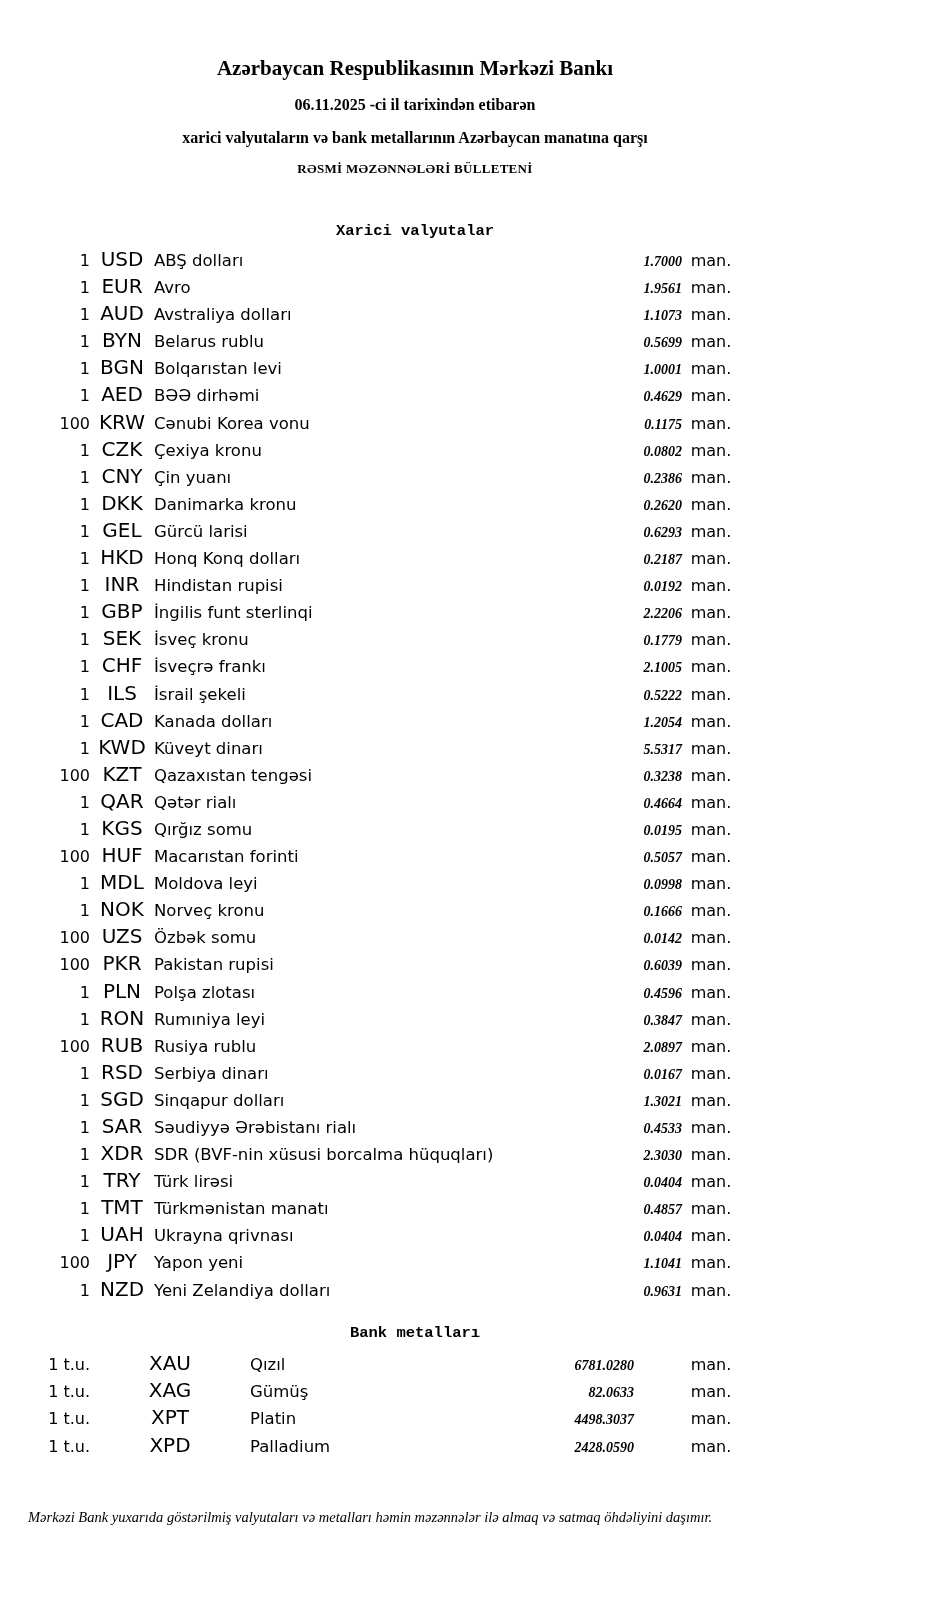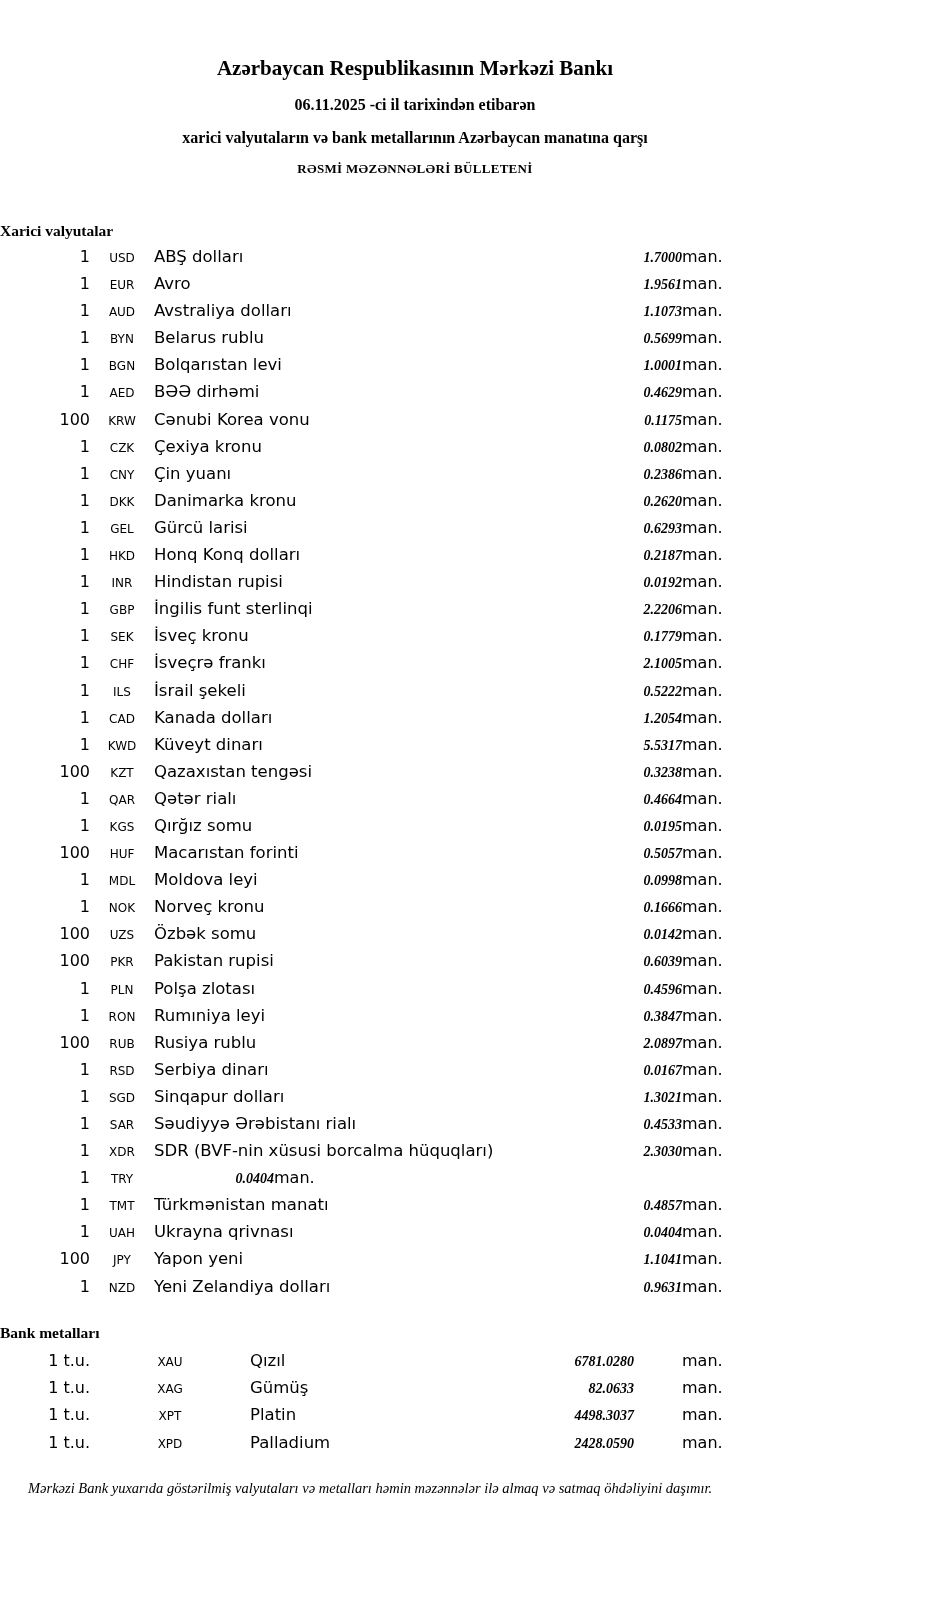--- a/index.html
+++ b/index.html
@@ -16,21 +16,22 @@
   .hdr {
     text-align: center;
     font-family: "Liberation Serif", "DejaVu Serif", serif;
     font-weight: bold;
   }
   .title   { font-size: 21px; }
   .hline   { font-size: 16px; margin-top: 15px; }
   .bulletin{ font-size: 13px; margin-top: 14px; letter-spacing: 0.3px; }
 
   .section-title {
-    font-family: Liberation Serif, serif;
+    text-align: center;
+    font-family: Liberation Mono, monospace;
     font-weight: bold;
     font-size: 15.5px;
   }
   .section-title.currencies { margin-top: 45px; margin-bottom: 7px; }
   .section-title.metals     { margin-top: 20px; margin-bottom: 9px; }
 
   .rows { padding-left: 30px; padding-right: 90px; }
 
   .row {
     display: flex;
@@ -41,46 +42,46 @@
 
   .qty {
     width: 60px;
     text-align: right;
     font-size: 16px;
     white-space: nowrap;
   }
   .code {
     width: 64px;
     text-align: center;
-    font-size: 12px;
+    font-size: 20px;
   }
   .name {
     flex: 1;
     text-align: left;
     font-size: 16.5px;
     white-space: nowrap;
     overflow: hidden;
   }
   .rate {
     width: 120px;
     text-align: right;
     font-family: "Liberation Serif", "DejaVu Serif", serif;
     font-weight: bold;
     font-style: italic;
     font-size: 14px;
     white-space: nowrap;
   }
   .unit {
     width: 58px;
-    text-align: left;
+    text-align: center;
     font-size: 16px;
   }
 
   .footer {
-    margin-top: 20px;
+    margin-top: 49px;
     padding-left: 28px;
     font-family: "Liberation Serif", "DejaVu Serif", serif;
     font-style: italic;
     font-size: 14.5px;
   }
 </style>
 </head>
 <body>
 
 <div class="page">
@@ -360,20 +361,21 @@
     <span class="qty">1</span>
     <span class="code">XDR</span>
     <span class="name">SDR (BVF-nin xüsusi borcalma hüquqları)</span>
     <span class="rate">2.3030</span>
     <span class="unit">man.</span>
   </div>
 
   <div class="row">
     <span class="qty">1</span>
     <span class="code">TRY</span>
+    <span class="name">Türk lirəsi</span>
     <span class="rate">0.0404</span>
     <span class="unit">man.</span>
   </div>
 
   <div class="row">
     <span class="qty">1</span>
     <span class="code">TMT</span>
     <span class="name">Türkmənistan manatı</span>
     <span class="rate">0.4857</span>
     <span class="unit">man.</span>

